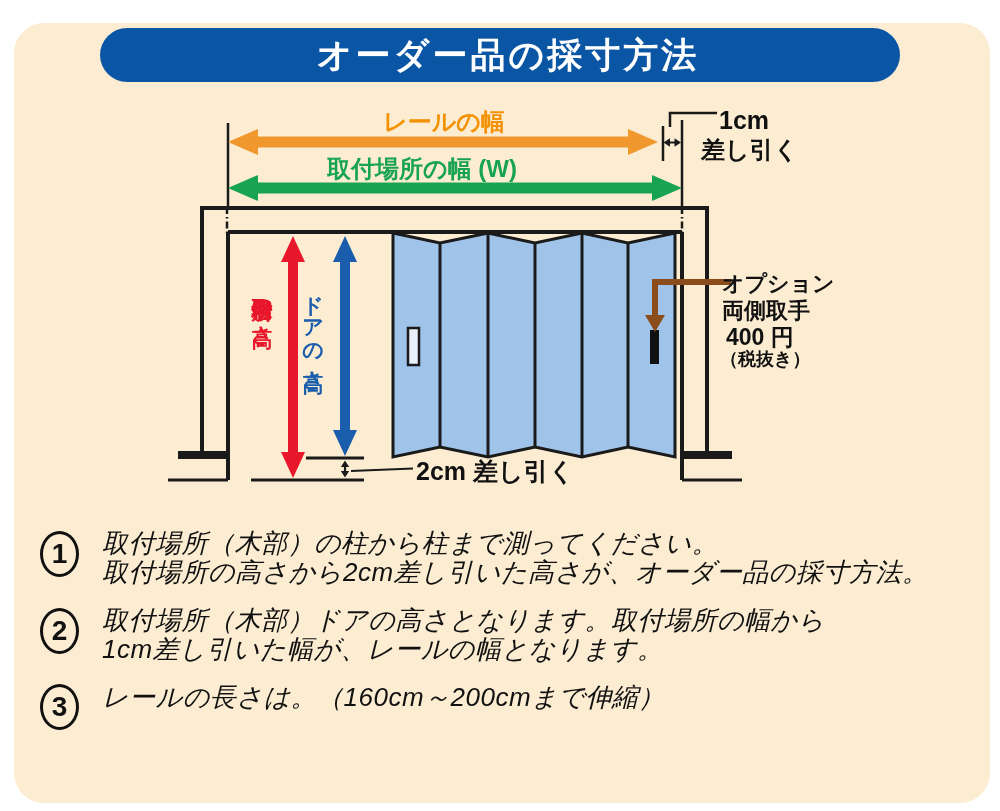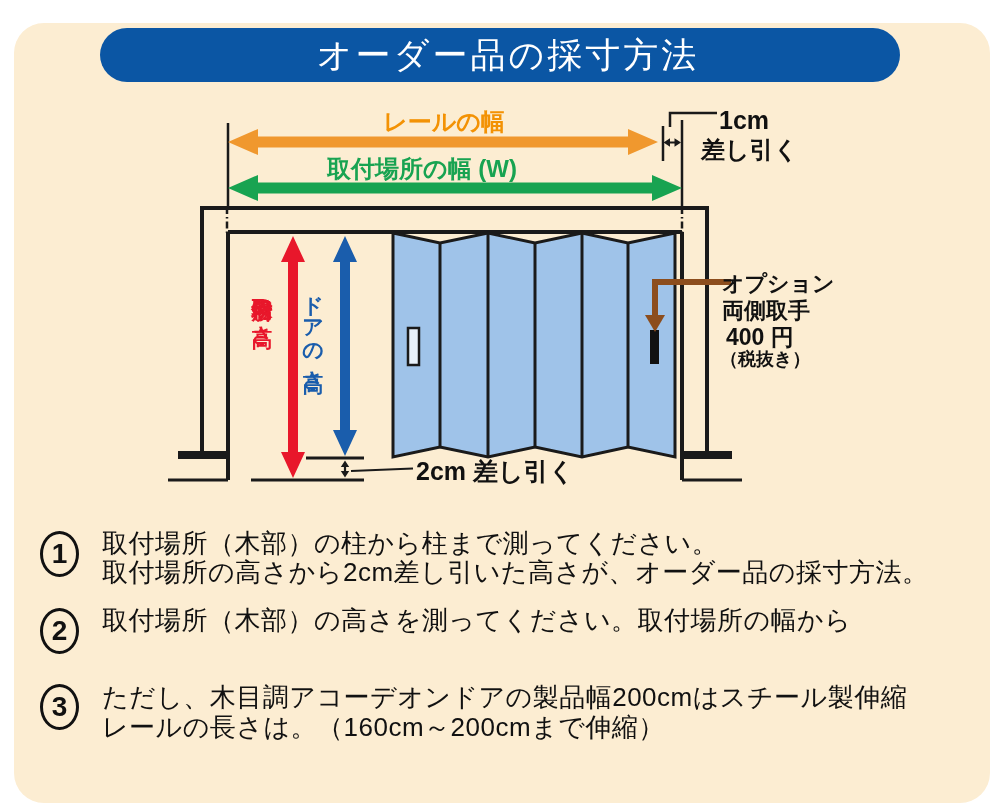--- a/index.html
+++ b/index.html
@@ -11,21 +11,21 @@
   .panel{
     position:absolute;left:14px;top:23px;width:976px;height:780px;
     background:#FCEDD2;border-radius:30px;
   }
   .header-pill{
     position:absolute;left:100px;top:28px;width:800px;height:54px;
     background:#0B56A4;border-radius:27px;
     display:flex;align-items:center;justify-content:center;
   }
   .header-pill span{
-    color:#ffffff;font-size:35px;font-weight:normal;letter-spacing:3px;
+    color:#ffffff;font-size:35px;font-weight:bold;letter-spacing:3px;
     font-family:"Liberation Sans", sans-serif;
     margin-left:16px;
   }
   svg.diagram{position:absolute;left:0;top:0;}
   svg text{font-family:"Liberation Sans", sans-serif;font-weight:bold;}
   .vlabel{
     position:absolute;writing-mode:vertical-rl;text-orientation:upright;
     font-weight:bold;letter-spacing:1px;line-height:1;
   }
   .vlabel-red{left:252px;top:281px;font-size:21px;color:#E8172B;}
@@ -33,21 +33,21 @@
   .instr-row{
     position:absolute;left:40px;display:flex;align-items:flex-start;
   }
   .instr-row .badge{
     flex:0 0 auto;width:33px;height:40px;border:3.5px solid #111;
     border-radius:50%;display:flex;align-items:center;justify-content:center;
     font-size:28px;font-weight:bold;color:#111;margin-right:23px;margin-top:2px;
   }
   .instr-text{
     font-size:26px;line-height:29px;color:#111;font-weight:500;
-    letter-spacing:0.5px;white-space:nowrap;
+    letter-spacing:0.5px;white-space:nowrap;font-style:italic;
   }
   #row1{top:529px;}
   #row2{top:606px;}
   #row3{top:682px;}
   #row3 .instr-text{line-height:30px;}
 </style>
 </head>
 <body>
 
 <div class="panel"></div>
@@ -133,23 +133,23 @@
   <div class="badge">1</div>
   <div class="instr-text">
     <div>取付場所（木部）の柱から柱まで測ってください。</div>
     <div>取付場所の高さから2cm差し引いた高さが、オーダー品の採寸方法。</div>
   </div>
 </div>
 
 <div class="instr-row" id="row2">
   <div class="badge">2</div>
   <div class="instr-text">
-    <div>取付場所（木部）の高さを測ってください。取付場所の幅から</div>
+    <div>取付場所（木部）ドアの高さとなります。取付場所の幅から</div>
+    <div>1cm差し引いた幅が、レールの幅となります。</div>
   </div>
 </div>
 
 <div class="instr-row" id="row3">
   <div class="badge">3</div>
   <div class="instr-text">
-    <div>ただし、木目調アコーデオンドアの製品幅200cmはスチール製伸縮</div>
     <div>レールの長さは。（160cm～200cmまで伸縮）</div>
   </div>
 </div>
 
 </body></html>

